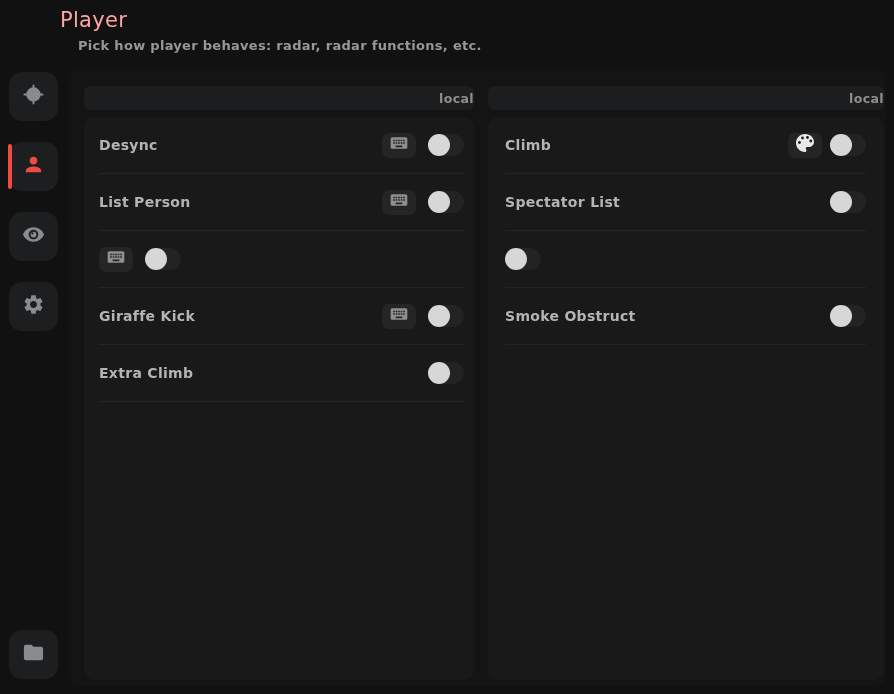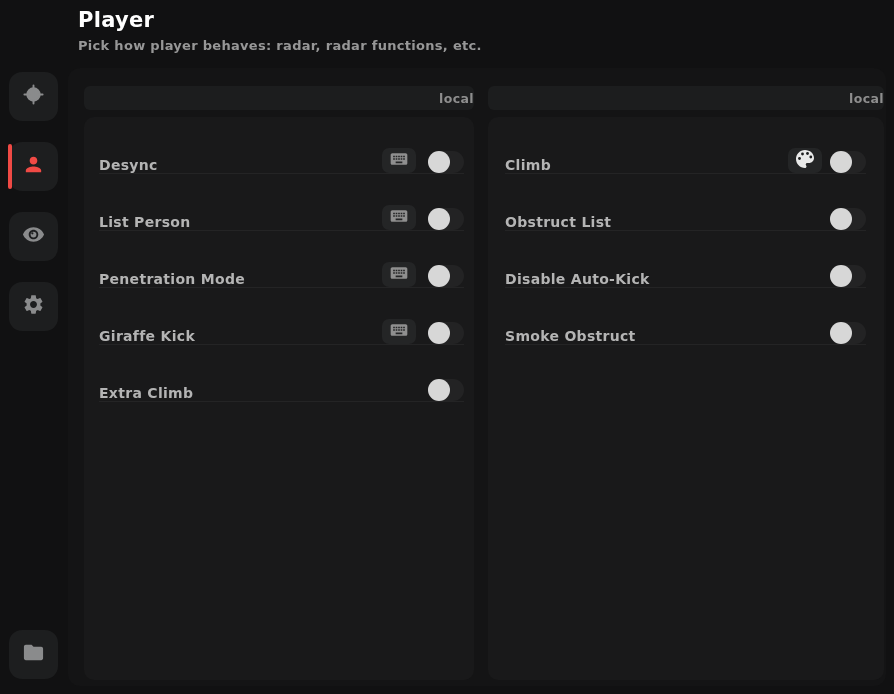--- a/index.html
+++ b/index.html
@@ -21,22 +21,22 @@
   }
   .nav-btn svg { width: 23px; height: 23px; fill: #8a8b8c; }
   .nav-btn.active svg { fill: #f04a45; }
   .active-indicator {
     position: absolute; left: -1px; top: 2px; width: 4px; height: 45px;
     border-radius: 3px; background: #f04a45;
   }
 
   
   .page-title {
-    position: absolute; left: 78px; top: 8px;
-    font-size: 21px; font-weight: bold; color: #ffffff; letter-spacing: .3px;
+    position: absolute; left: 60px; top: 8px;
+    font-size: 21px; font-weight: normal; color: #fca5a5; letter-spacing: .3px;
   }
   .page-subtitle {
     position: absolute; left: 78px; top: 38px;
     font-size: 13px; font-weight: 600; color: #979797; letter-spacing: .3px;
   }
 
   
   .content-wrapper {
     position: absolute; left: 68px; top: 68px; width: 818px; height: 618px;
     background: #141415; border-radius: 12px;
@@ -51,21 +51,21 @@
   .bar-other { left: 488px; width: 396px; }
 
   .card {
     position: absolute; top: 117px; height: 563px;
     background: #19191a; border-radius: 10px; overflow: hidden;
   }
   .card-local { left: 84px; width: 390px; }
   .card-other { left: 488px; width: 396px; }
 
   .row {
-    height: 57px; display: flex; align-items: flex-end;
+    height: 57px; display: flex; align-items: center;
     border-bottom: 1px solid #242425; cursor: pointer;
   }
   .card-local .row { margin: 0 10px 0 15px; }
   .card-other .row { margin: 0 18px 0 17px; }
   .row-label {
     flex: 1; color: #b4b4b4; font-size: 14px; font-weight: 600; letter-spacing: .3px;
   }
 
   .chip {
     width: 34px; height: 25px; background: #242526; border-radius: 7px;
@@ -164,21 +164,20 @@
     <span class="chip">
         <span><svg viewBox="0 0 24 24">
             <path d="M20 5H4c-1.1 0-2 .9-2 2v10c0 1.1.9 2 2 2h16c1.1 0 2-.9 2-2V7c0-1.1-.9-2-2-2zm-9 3h2v2h-2V8zm0 3h2v2h-2v-2zM8 8h2v2H8V8zm0 3h2v2H8v-2zm-1 2H5v-2h2v2zm0-3H5V8h2v2zm9 7H8v-2h8v2zm0-4h-2v-2h2v2zm0-3h-2V8h2v2zm3 3h-2v-2h2v2zm0-3h-2V8h2v2z"></path>
           </svg></span>
       </span>
     <span class="toggle">
         <span class="knob"></span>
       </span>
   </div>
   <div class="row">
-    <span class="row-label">Penetration Mode</span>
     <span class="chip">
         <span><svg viewBox="0 0 24 24">
             <path d="M20 5H4c-1.1 0-2 .9-2 2v10c0 1.1.9 2 2 2h16c1.1 0 2-.9 2-2V7c0-1.1-.9-2-2-2zm-9 3h2v2h-2V8zm0 3h2v2h-2v-2zM8 8h2v2H8V8zm0 3h2v2H8v-2zm-1 2H5v-2h2v2zm0-3H5V8h2v2zm9 7H8v-2h8v2zm0-4h-2v-2h2v2zm0-3h-2V8h2v2zm3 3h-2v-2h2v2zm0-3h-2V8h2v2z"></path>
           </svg></span>
       </span>
     <span class="toggle">
         <span class="knob"></span>
       </span>
   </div>
   <div class="row">
@@ -212,27 +211,26 @@
           <circle cx="14.5" cy="6.5" r="1.4" fill="#1c1d1e"></circle>
           <circle cx="17.8" cy="10" r="1.4" fill="#1c1d1e"></circle>
         </svg>
       </span>
     </span>
     <span class="toggle">
         <span class="knob"></span>
       </span>
   </div>
   <div class="row">
-    <span class="row-label">Obstruct List</span>
-    <span class="toggle">
-        <span class="knob"></span>
-      </span>
-  </div>
-  <div class="row">
-    <span class="row-label">Disable Auto-Kick</span>
+    <span class="row-label">Spectator List</span>
+    <span class="toggle">
+        <span class="knob"></span>
+      </span>
+  </div>
+  <div class="row">
     <span class="toggle">
         <span class="knob"></span>
       </span>
   </div>
   <div class="row">
     <span class="row-label">Smoke Obstruct</span>
     <span class="toggle">
         <span class="knob"></span>
       </span>
   </div>

